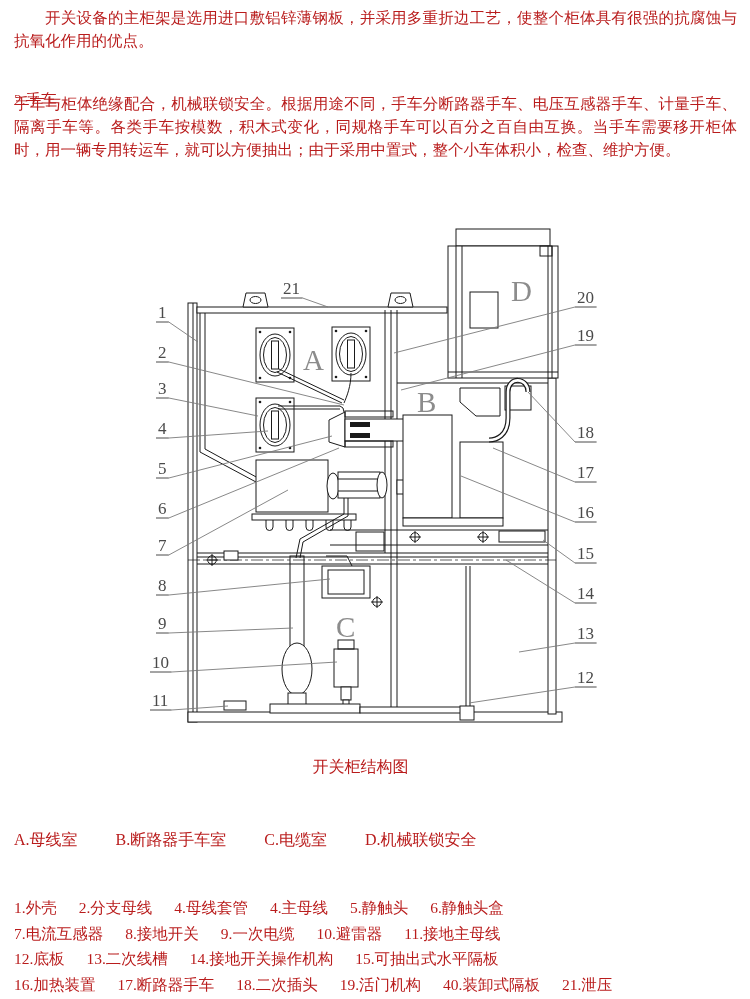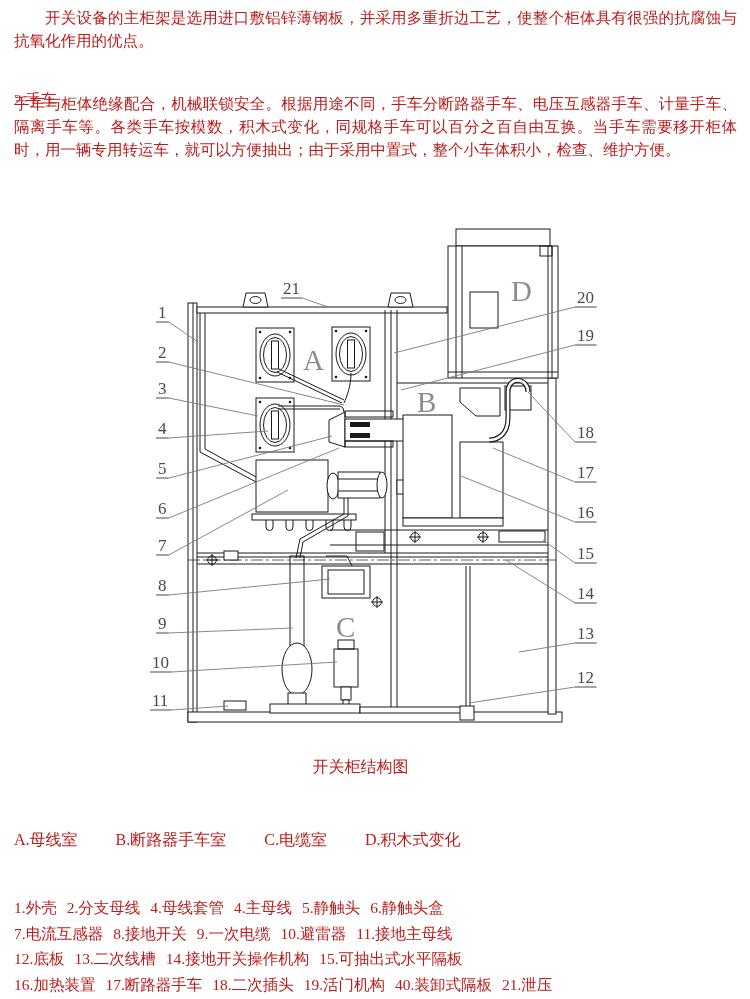--- a/index.html
+++ b/index.html
@@ -7,21 +7,21 @@
         font-family:"Liberation Serif","DejaVu Serif",serif;color:#b91c1c;}
   .body-text{position:absolute;left:14px;right:13px;font-size:15.5px;line-height:23px;text-align:justify;}
   #para1{top:6px;text-indent:2em;}
   #section-heading{position:absolute;left:14px;top:80px;font-size:15.5px;line-height:23px;margin-top:8px;}
   #para2{top:92px;}
   #diagram-wrap{position:absolute;left:0;top:0;width:750px;height:999px;}
   #diagram-svg{position:absolute;left:145px;top:218px;}
   #figure-caption{position:absolute;left:0;top:757px;width:721px;text-align:center;font-size:16px;}
   #legend-row{position:absolute;left:14px;top:830px;display:flex;gap:38px;font-size:16px;text-align:center;}
   #parts-list{position:absolute;left:14px;top:896px;display:flex;flex-direction:column;}
-  .parts-row{display:flex;gap:10px;font-size:15.5px;height:25.6px;align-items:center;white-space:nowrap;}
+  .parts-row{display:flex;gap:22px;font-size:15.5px;height:25.6px;align-items:center;white-space:nowrap;}
   
   .draw{stroke:#1a1a1a;stroke-width:1;fill:none;}
   .drawf{stroke:#1a1a1a;stroke-width:1;fill:#fff;}
   .dark{fill:#1a1a1a;stroke:none;}
   .num{font-family:"Liberation Serif","DejaVu Serif",serif;font-size:17px;fill:#4a4a4a;}
   .ul{stroke:#4a4a4a;stroke-width:1;}
   .leader{stroke:#7a7a7a;stroke-width:0.9;}
   .comp{font-family:"Liberation Serif","DejaVu Serif",serif;font-size:29px;fill:#8c8c8c;}
   .dashdot{stroke:#1a1a1a;stroke-width:0.7;stroke-dasharray:12 3 3 3;fill:none;}
 </style>
@@ -289,21 +289,21 @@
           <text x="577" y="683" class="num">12</text>
         </g>
     </svg>
   </div>
 
   <div id="figure-caption">开关柜结构图</div>
   <div id="legend-row">
       <span>A.母线室</span>
       <span>B.断路器手车室</span>
       <span>C.电缆室</span>
-      <span>D.积木式变化</span>
+      <span>D.机械联锁安全</span>
     </div>
   <div id="parts-list">
       <div class="parts-row">
         <span>1.外壳</span>
         <span>2.分支母线</span>
         <span>4.母线套管</span>
         <span>4.主母线</span>
         <span>5.静触头</span>
         <span>6.静触头盒</span>
       </div>

